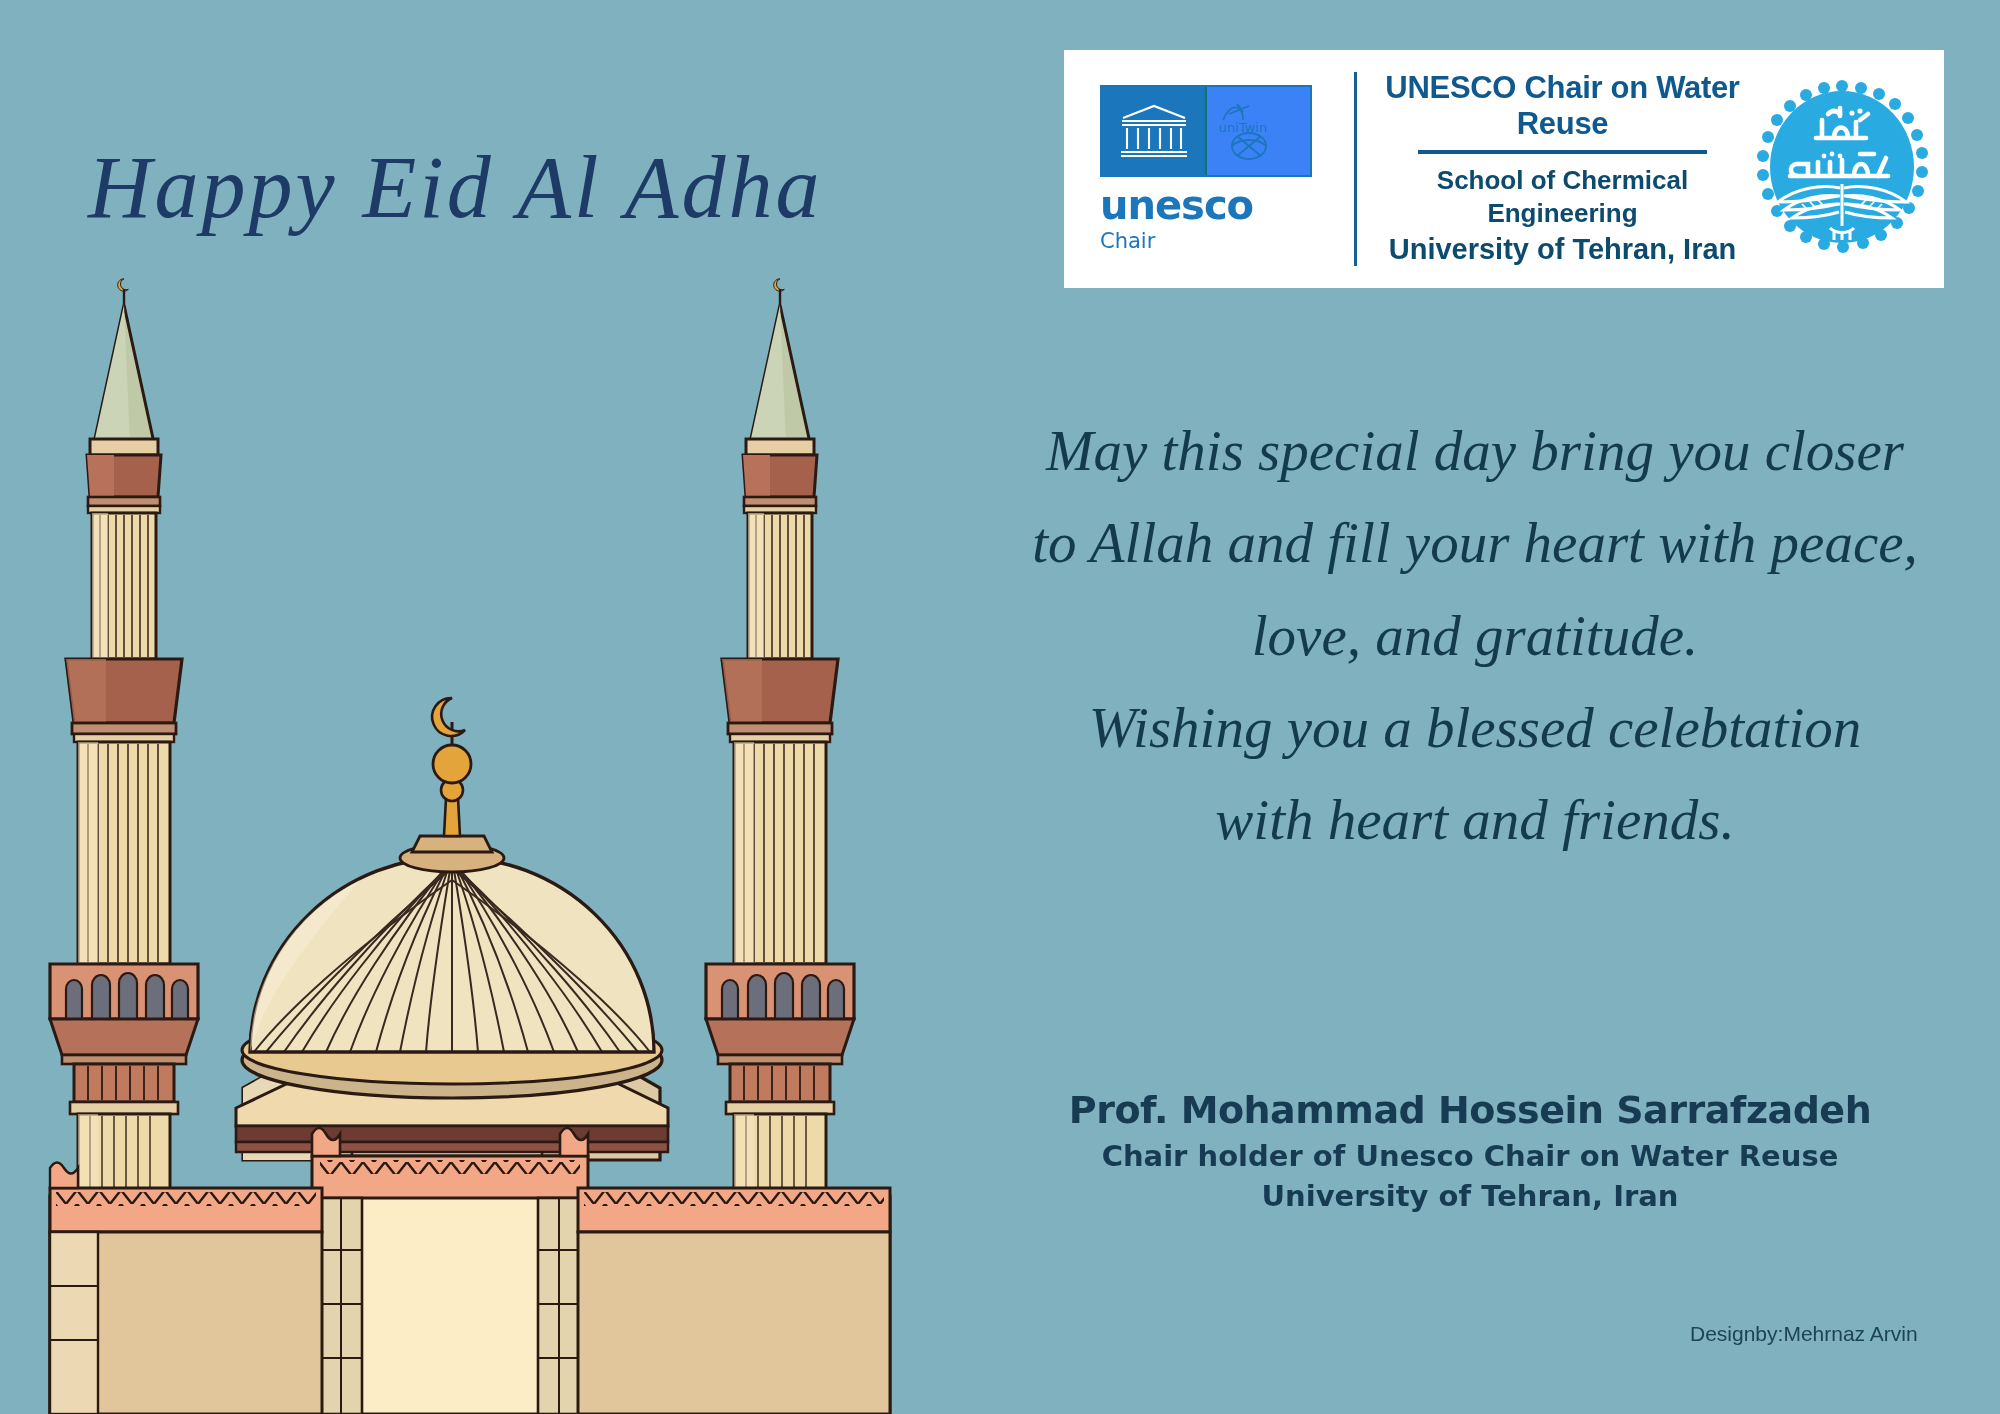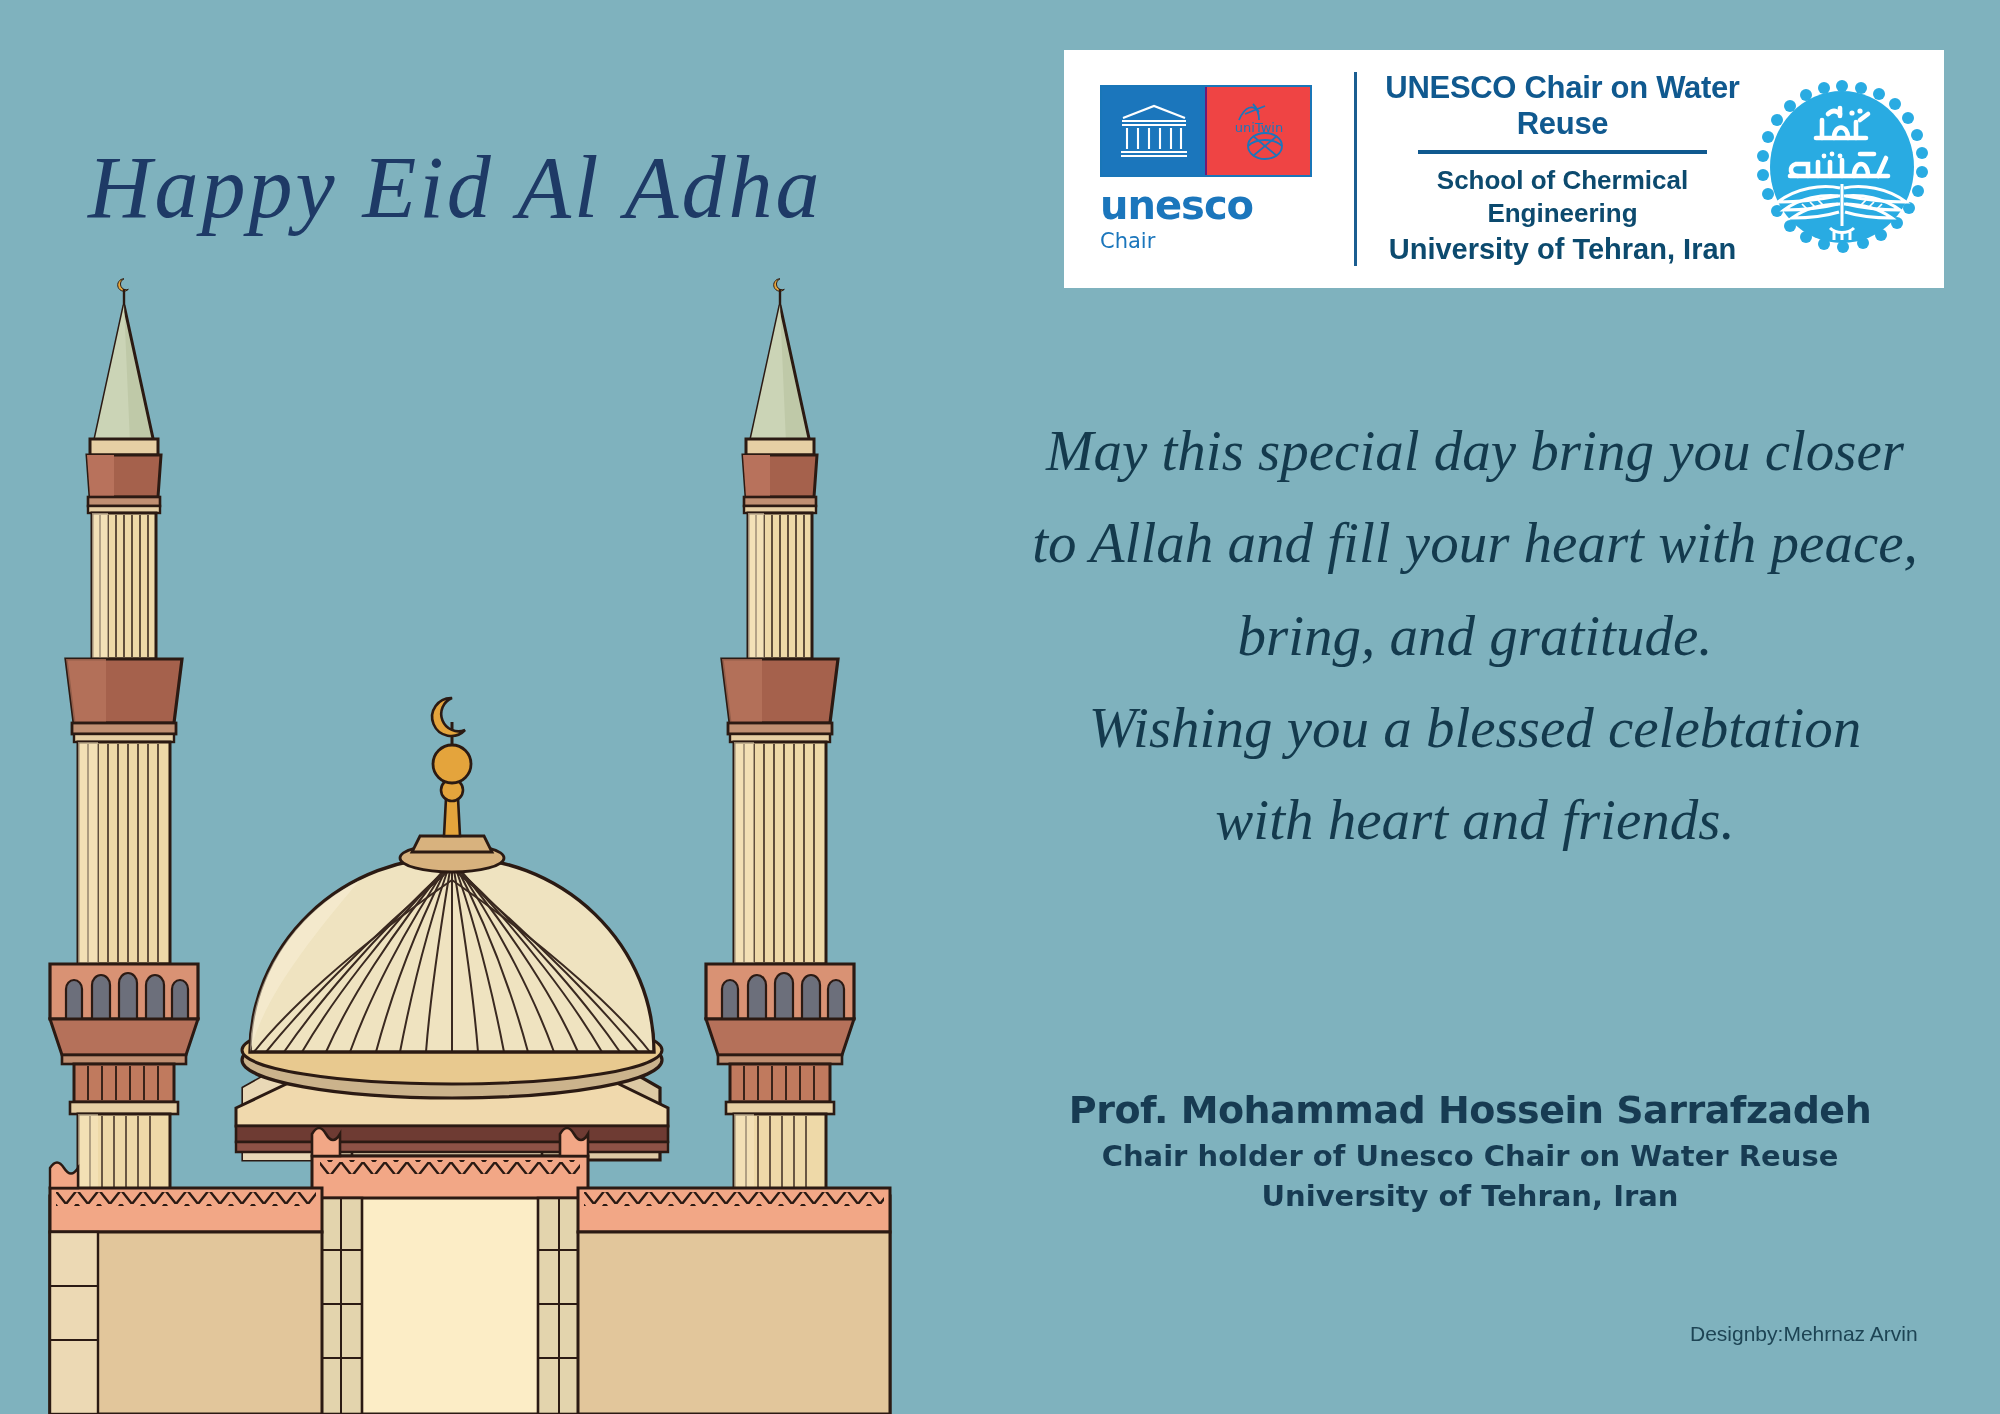--- a/index.html
+++ b/index.html
@@ -59,25 +59,25 @@
   }
   .emblem-temple-cell {
     width: 50%;
     background: #1b76bc;
     display: flex;
     align-items: center;
     justify-content: center;
   }
   .emblem-twin-cell {
     width: 50%;
-    background: #ef4444;
+    background: #3b82f6;
     display: flex;
     align-items: center;
-    justify-content: center;
-    border-left: 2px solid #701a75;
+    justify-content: flex-start;
+    border-left: 2px solid #0f766e;
   }
   .unesco-wordmark {
     font-family: "DejaVu Sans", sans-serif;
     font-weight: bold;
     font-size: 40px;
     color: #1b76bc;
     letter-spacing: -1px;
     line-height: 1;
     margin-top: 8px;
   }
@@ -516,21 +516,21 @@
           <line x1="118" y1="122" x2="112" y2="128"></line>
             <line x1="110" y1="120" x2="104" y2="126"></line>
         </g>
       </svg>
     </div>
   </div>
 
   <div class="message">
     <span class="msg-line">May this special day bring you closer</span>
     <span class="msg-line">to Allah and fill your heart with peace,</span>
-    <span class="msg-line">bring, and gratitude.</span>
+    <span class="msg-line">love, and gratitude.</span>
     <span class="msg-line">Wishing you a blessed celebtation</span>
     <span class="msg-line">with heart and friends.</span>
   </div>
 
   <div class="signature">
     <div class="sig-name">Prof. Mohammad Hossein Sarrafzadeh</div>
     <div class="sig-role">Chair holder of Unesco Chair on Water Reuse</div>
     <div class="sig-role">University of Tehran, Iran</div>
   </div>
 

